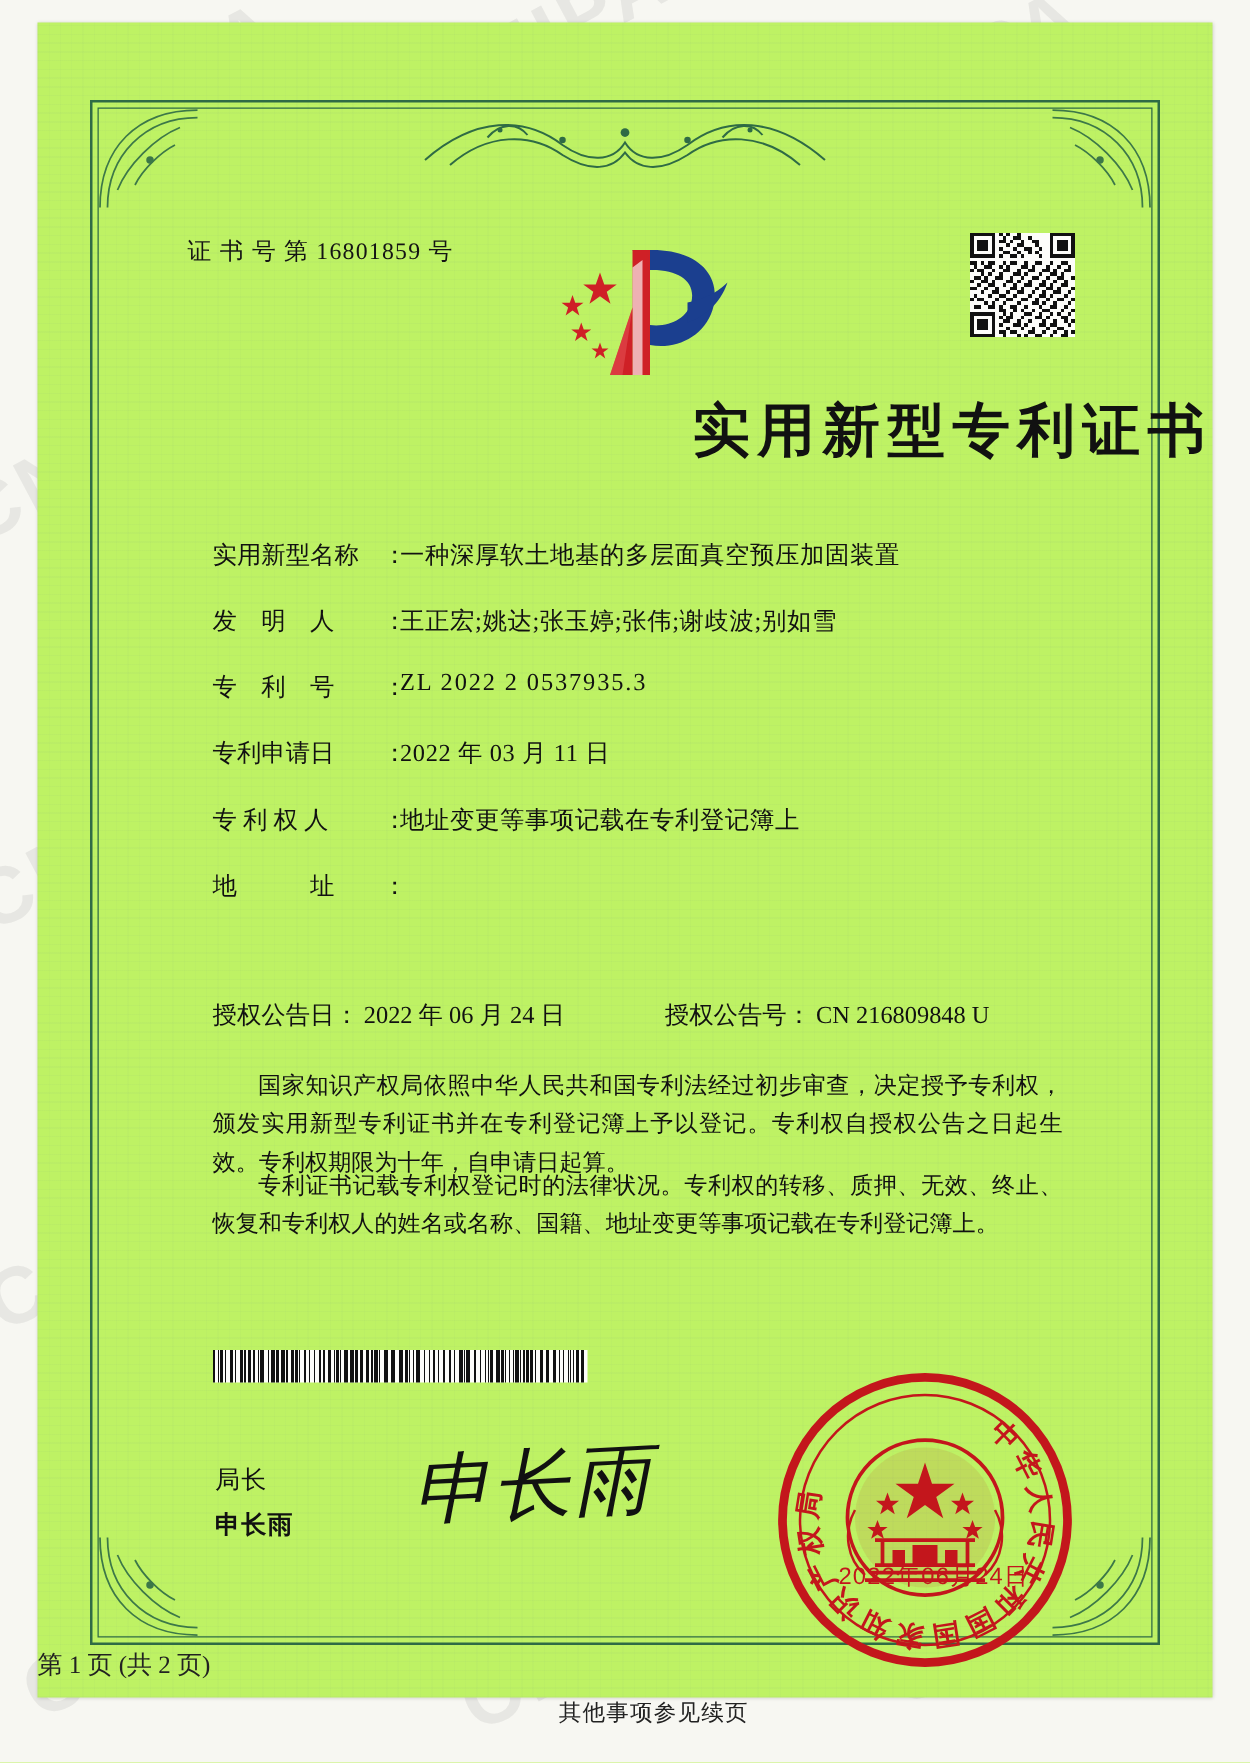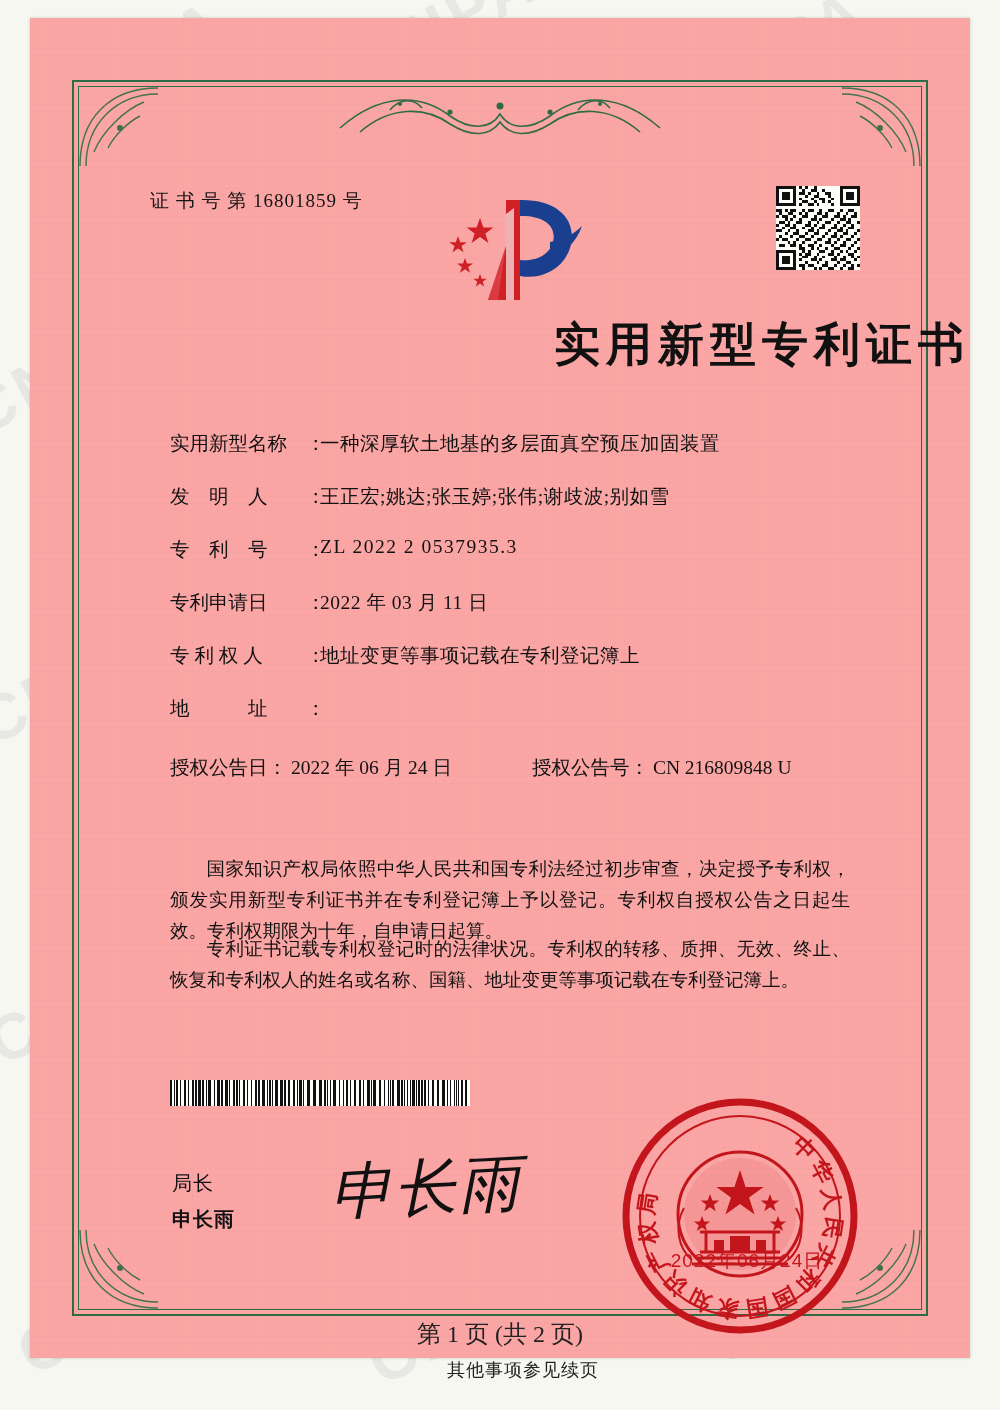--- a/index.html
+++ b/index.html
@@ -19,21 +19,21 @@
     color:rgba(150,150,150,0.16);
     letter-spacing:4px;
     transform:rotate(-28deg);
     white-space:nowrap;
   }
 
   
   .page{
     position:absolute;
     left:30px;top:18px;width:940px;height:1340px;
-    background:#fca5a5;
+    background:#bef264;
     box-shadow:0 0 3px rgba(0,0,0,.18);
   }
   .guilloche{
     position:absolute;inset:0;
     background:
       repeating-linear-gradient(0deg, rgba(120,160,130,0.055) 0 1px, rgba(255,255,255,0) 1px 7px),
       repeating-linear-gradient(90deg, rgba(120,160,130,0.04) 0 1px, rgba(255,255,255,0) 1px 9px);
   }
   .border-outer{
     position:absolute;left:42px;top:62px;right:42px;bottom:42px;
@@ -106,22 +106,22 @@
 
   
   .seal{position:absolute;left:590px;top:1078px;width:240px;height:240px;}
   .seal-date{
     position:absolute;left:612px;top:1230px;width:210px;text-align:center;
     color:#c3161c;font-size:19px;letter-spacing:1px;
     font-family:Liberation Sans, sans-serif;
   }
 
   .page-no{
-    position:absolute;left:0;right:0;top:1300px;text-align:center;
-    font-size:24px;color:#222;font-family:Liberation Serif, serif;
+    position:absolute;left:0;right:0;top:1300px;text-align:left;
+    font-size:20px;color:#222;font-family:Liberation Serif, serif;
   }
   .footer-note{
     position:absolute;left:0;right:0;top:1358px;text-align:center;
     font-size:18px;color:#222;letter-spacing:1px;padding-left:46px;
   }
 </style>
 </head>
 <body>
 
 <div class="watermarks" id="wm-layer">
@@ -456,21 +456,21 @@
         <span class="f-label">专 利 权 人</span>
         <span class="f-colon">：</span>
         <span class="f-value">地址变更等事项记载在专利登记簿上</span>
       </div>
       <div class="field">
         <span class="f-label spread">地　　　址</span>
         <span class="f-colon">：</span>
       </div>
     </div>
 
-  <div class="field-row2" style="position:absolute;left:140px;top:736px;">
+  <div class="field-row2" style="position:absolute;left:140px;top:780px;">
     <div class="pair">
       <span class="lbl">授权公告日</span>
       <span class="lbl">：</span>
       <span class="val">2022 年 06 月 24 日</span>
     </div>
     <div class="gap"></div>
     <div class="pair">
       <span class="lbl">授权公告号</span>
       <span class="lbl">：</span>
       <span class="val">CN 216809848 U</span>

